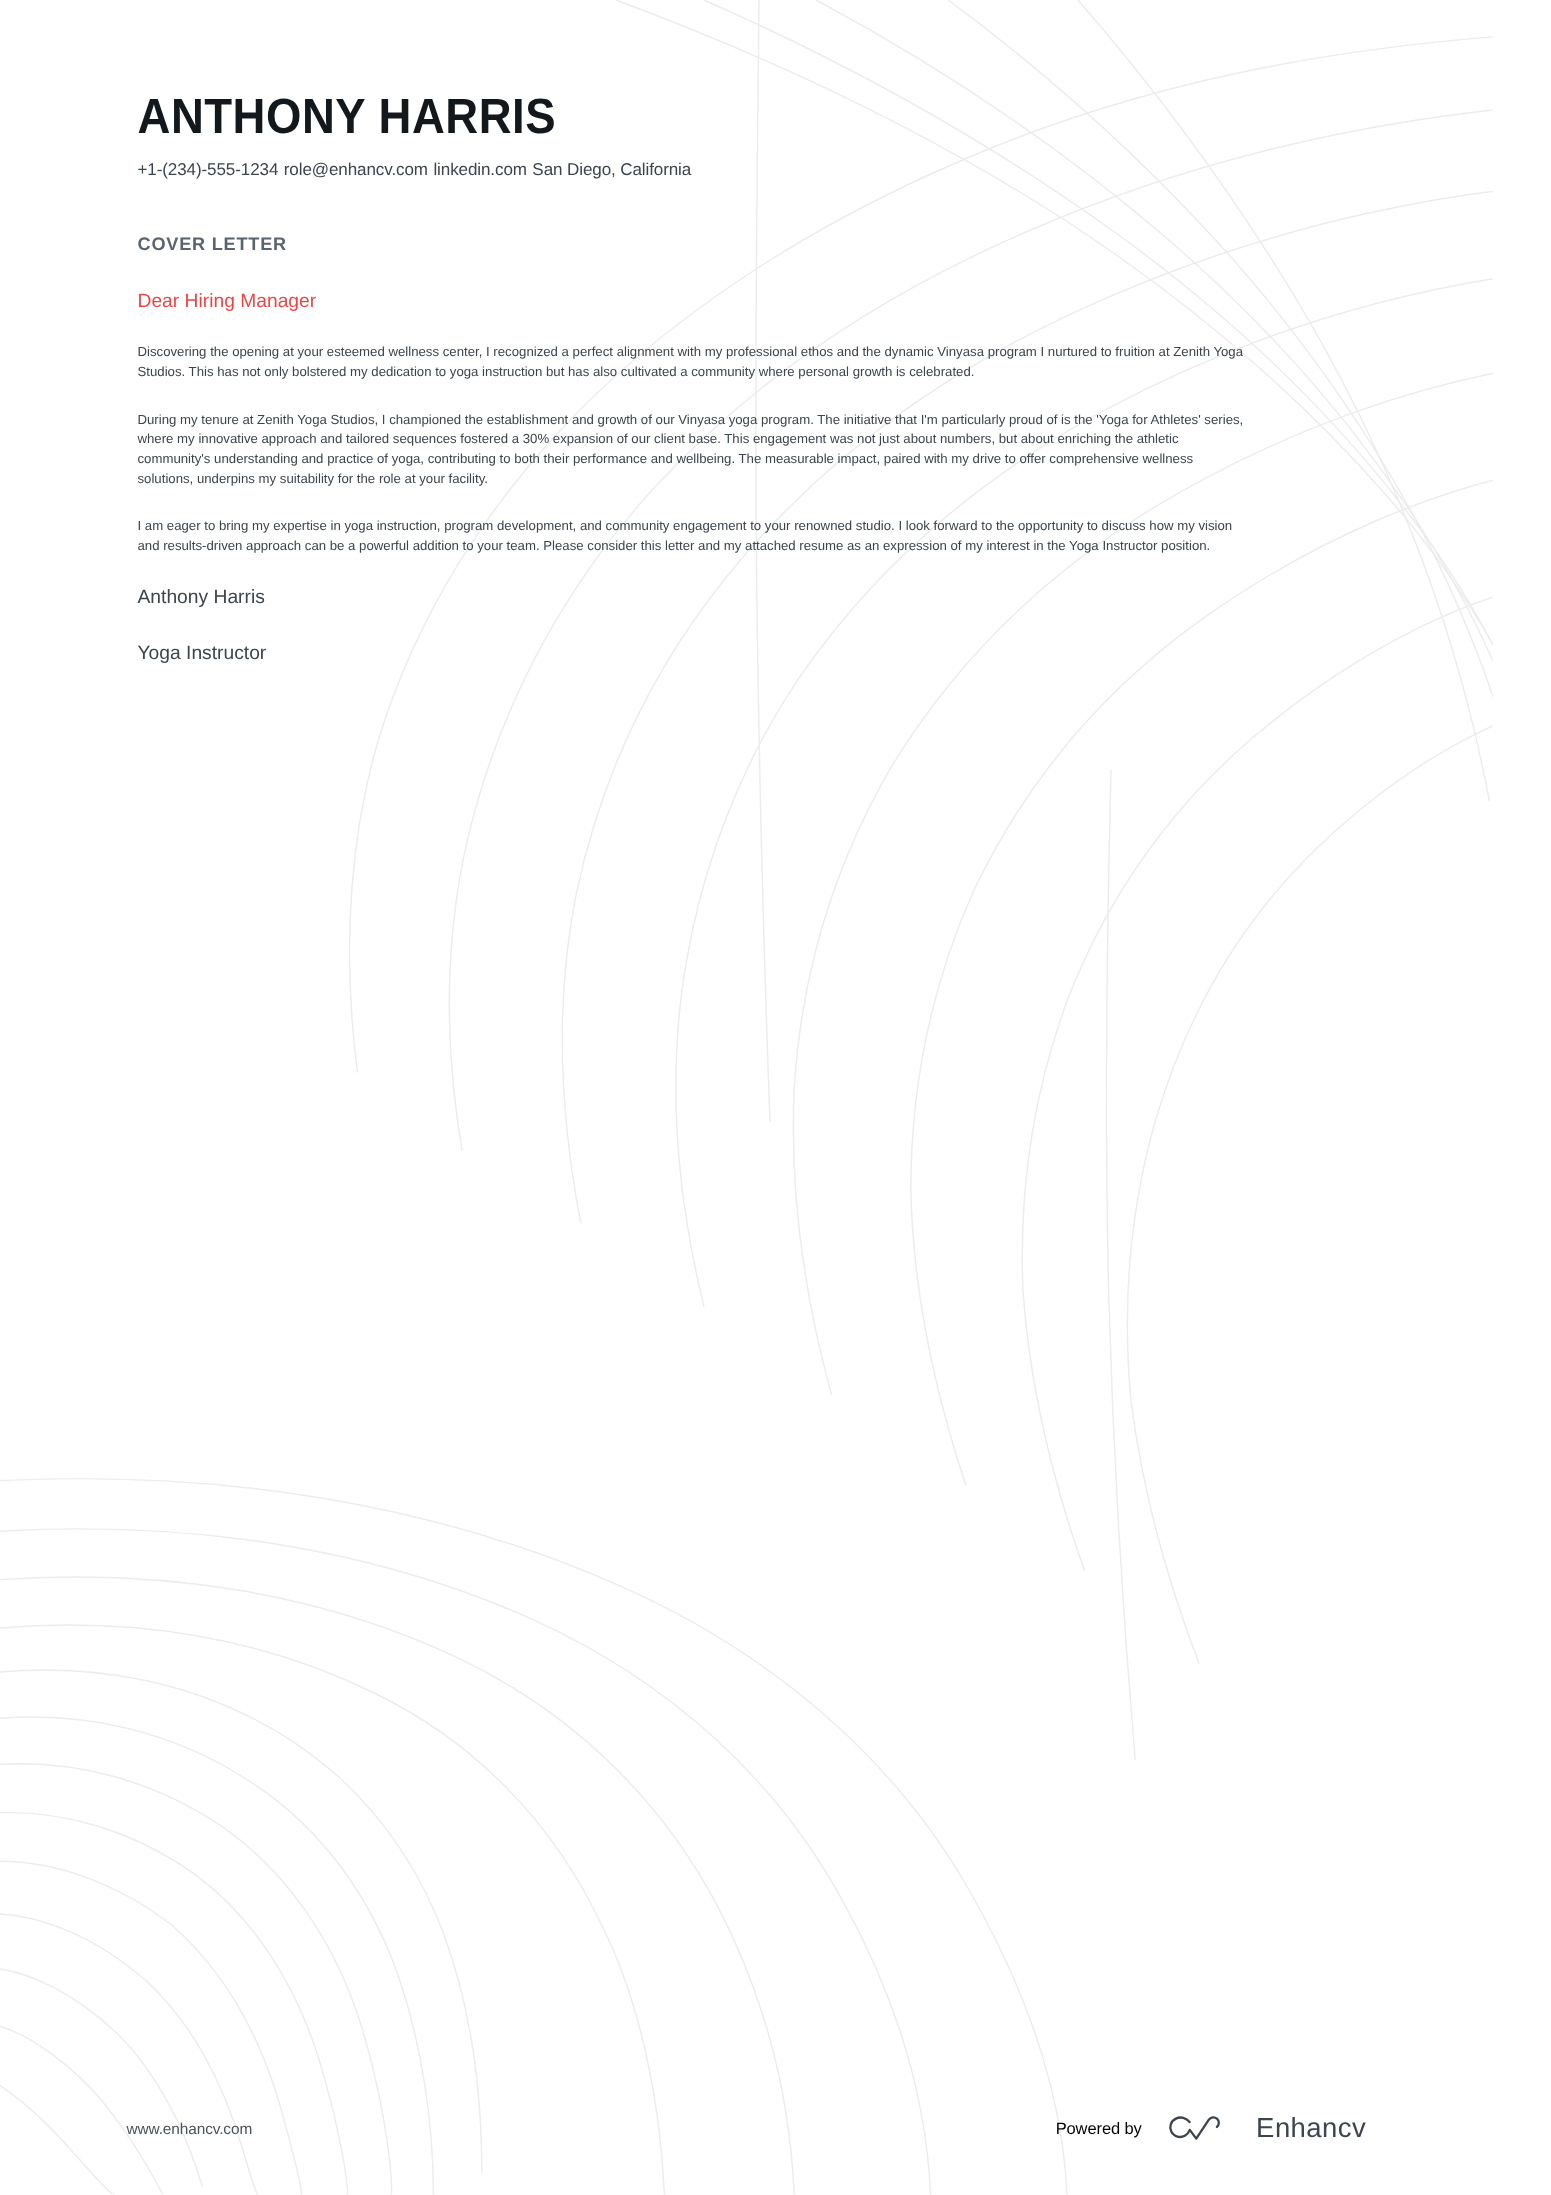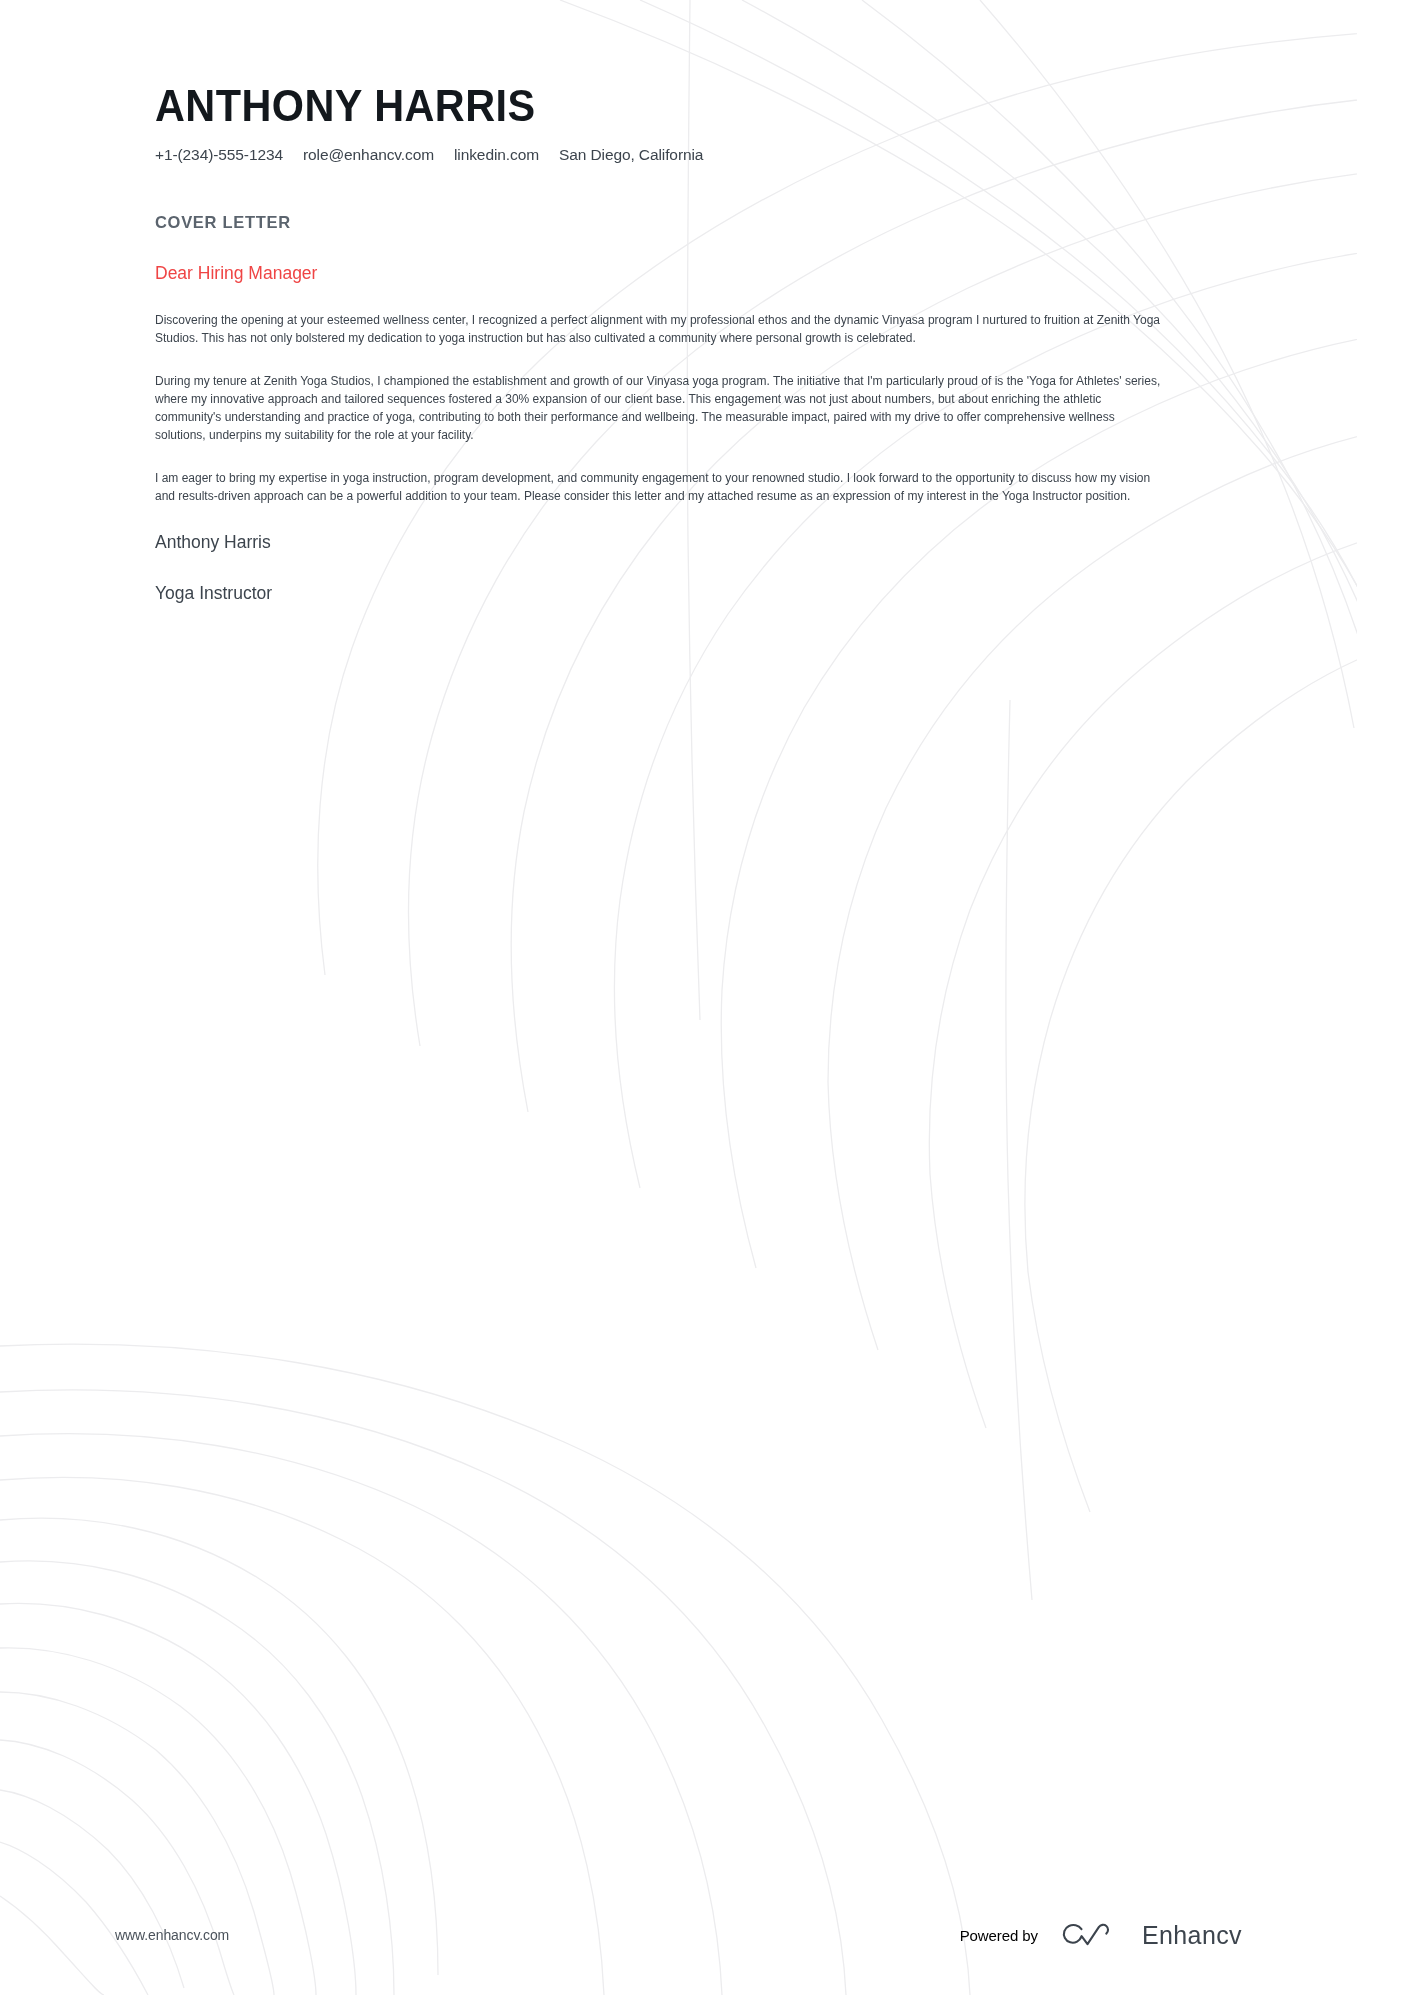--- a/index.html
+++ b/index.html
@@ -17,21 +17,20 @@
     color: #3c444d;
   }
 
   
   .page {
     position: relative;
     width: 1357px;
     height: 1995px;
     background: #ffffff;
     overflow: hidden;
-    padding-left: 30px;
   }
 
   
   .topo {
     position: absolute;
     inset: 0;
     width: 1410px;
     height: 1995px;
     pointer-events: none;
     z-index: 0;
@@ -69,21 +68,21 @@
   .job-title .divider {
     color: #9aa2ab;
     font-weight: 300;
     padding: 0 3px;
   }
 
   .contact-row {
     margin-top: 14px;
     display: flex;
     align-items: flex-start;
-    gap: 20px;
+    gap: 5px;
     font-size: 15.5px;
     line-height: 1.3;
     color: #3c444d;
     letter-spacing: -0.1px;
   }
   .contact-row .contact-item { white-space: nowrap; }
 
   
   .letter { margin-top: 48px; }
 

